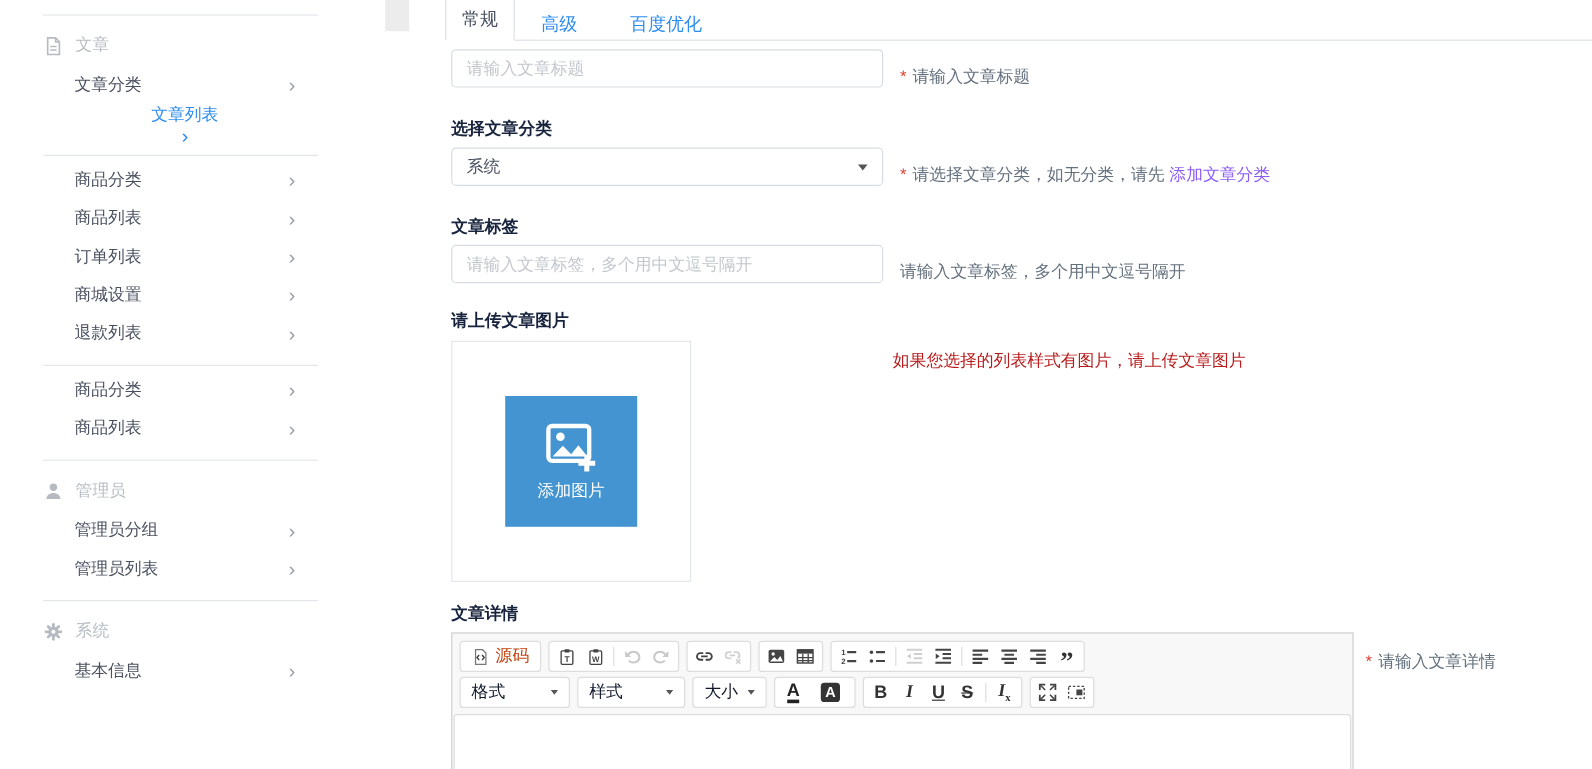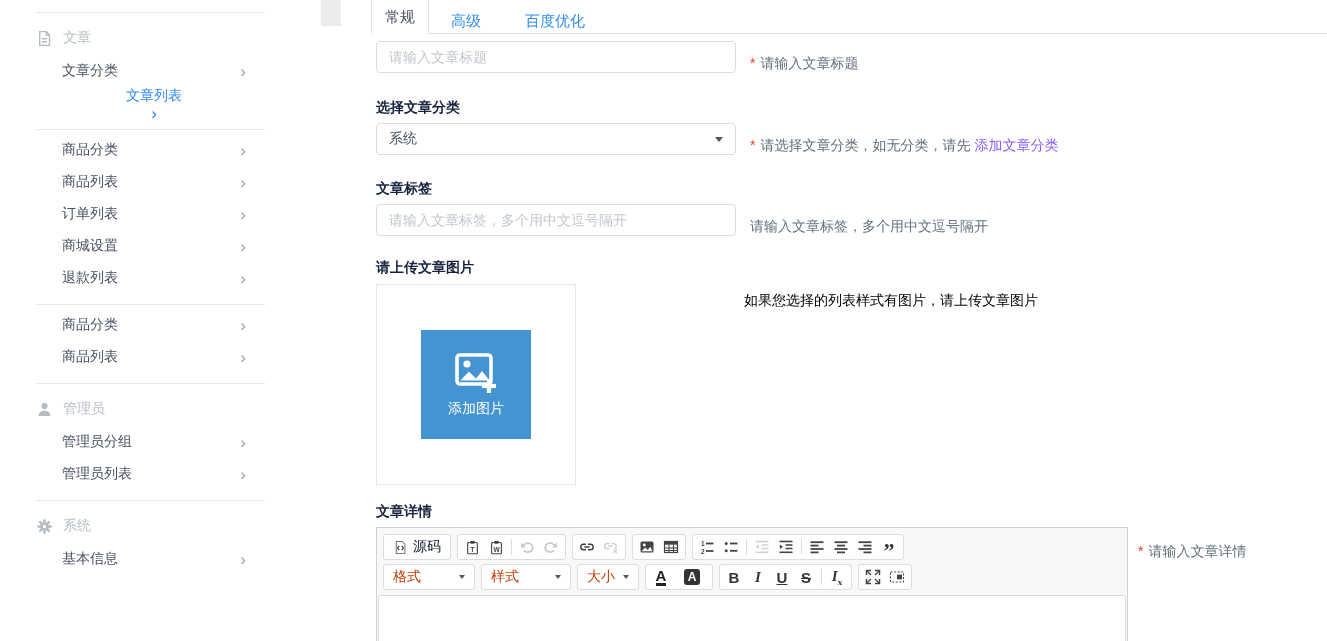--- a/index.html
+++ b/index.html
@@ -34,32 +34,32 @@
   .t-input::placeholder { color:#c3c7ce; }
   .select { width:360px; height:32px; border:1px solid #d7dde4; border-radius:4px; padding:0 12px; display:flex; align-items:center; justify-content:space-between; cursor:pointer; background:#fff; }
   .sel-caret { width:0; height:0; border-left:4.5px solid transparent; border-right:4.5px solid transparent; border-top:5.5px solid #555; }
   .hint { margin-left:14px; color:#63707e; }
   .req { color:#e03e2d; margin-right:5px; }
   .hint-link { color:#8b5cf6; text-decoration:none; cursor:pointer; margin-left:4px; }
   
   .upload-box { width:200px; height:201px; border:1px solid #e4e7ea; background:#fff; }
   .upload-tile { width:110px; height:109px; margin:45px auto 0; background:#4394d0; display:flex; flex-direction:column; align-items:center; justify-content:center; cursor:pointer; color:#fff; }
   .upload-tile span { margin-top:4px; font-size:14px; }
-  .upload-hint { margin-left:168px; margin-top:8px; color:#000000; }
+  .upload-hint { margin-left:168px; margin-top:8px; color:#b91c1c; }
   
   .editor { width:752px; border:1px solid #cfcfcf; background:#f8f8f8; }
   .ed-toolbar { padding:4px 3px 3px; }
   .ed-row { display:flex; flex-wrap:nowrap; }
   .chip { display:inline-flex; align-items:center; height:26px; background:#fff; border:1px solid #ddd; border-radius:3px; margin:2px 3px; padding:0 2px; }
   .btn { width:24px; height:24px; display:inline-flex; align-items:center; justify-content:center; cursor:pointer; color:#333; }
   .btn.disabled { opacity:.45; cursor:default; }
   .btn-sep { width:1px; height:16px; background:#ddd; margin:0 3px; align-self:center; }
   .src-btn { display:inline-flex; align-items:center; padding:0 7px; height:24px; cursor:pointer; }
-  .src-btn span { margin-left:5px; color:#0f172a; }
-  .dd { display:inline-flex; align-items:center; justify-content:space-between; height:24px; padding:0 7px; cursor:pointer; color:#c2410c; }
+  .src-btn span { margin-left:5px; color:#c2410c; }
+  .dd { display:inline-flex; align-items:center; justify-content:space-between; height:24px; padding:0 7px; cursor:pointer; color:#0f172a; }
   .dd .caret { width:0; height:0; border-left:3.5px solid transparent; border-right:3.5px solid transparent; border-top:4px solid #555; margin-left:6px; }
   .dd.w-fmt{width:86px}.dd.w-sty{width:84px}.dd.w-siz{width:56px}
   .tcA { font-weight:bold; font-size:15px; color:#222; border-bottom:3px solid #222; line-height:14px; }
   .bgA { font-weight:bold; font-size:12px; color:#fff; background:#333; border-radius:3px; padding:1px 4px; }
   .glyph-b{font-weight:bold;font-size:15px}
   .glyph-i{font-style:italic;font-family:"Liberation Serif","DejaVu Serif",serif;font-weight:bold;font-size:15px}
   .glyph-u{text-decoration:underline;font-weight:bold;font-size:15px}
   .glyph-s{text-decoration:line-through;font-weight:bold;font-size:15px}
   .glyph-rm{font-style:italic;font-family:Liberation Serif, serif;font-weight:bold;font-size:15px}
   .glyph-rm sub{font-size:9px;font-style:normal}

